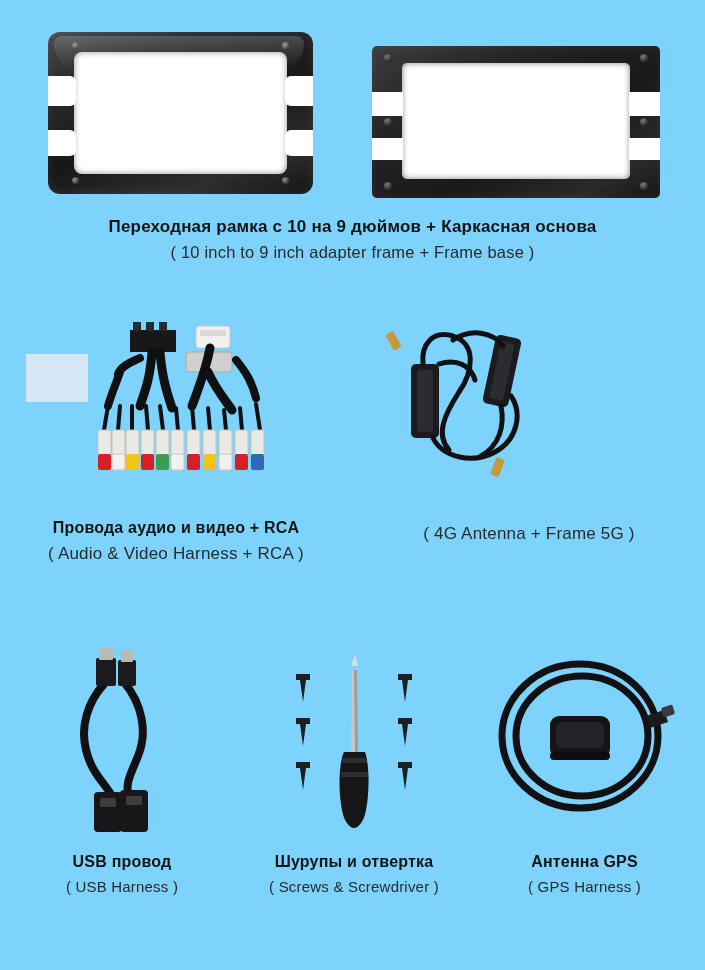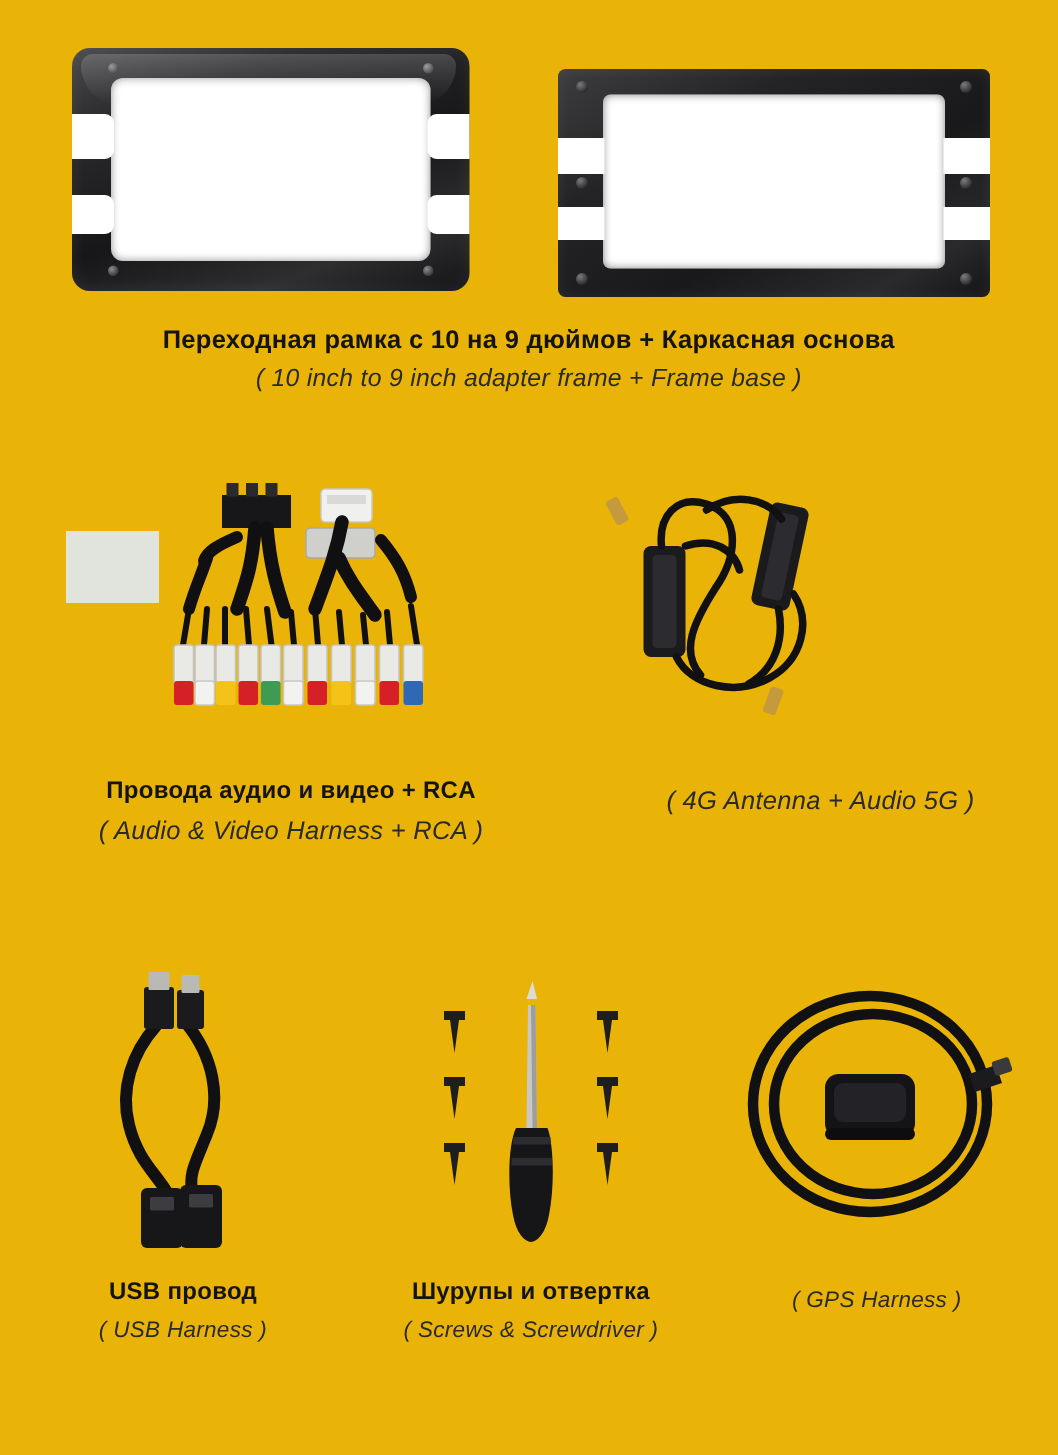--- a/index.html
+++ b/index.html
@@ -8,42 +8,41 @@
     padding: 0;
     width: 705px;
     height: 970px;
     background: #ffffff;
     font-family: "Liberation Sans", sans-serif;
   }
   .page {
     position: relative;
     width: 705px;
     height: 970px;
-    background: #eab308;
+    background: #7dd3fc;
     overflow: hidden;
   }
 
   
   .cap-ru {
     font-size: 17px;
     font-weight: bold;
     color: #141414;
     text-align: center;
     letter-spacing: 0.2px;
     line-height: 1.25;
   }
   .cap-en {
     font-size: 16.5px;
     font-weight: normal;
     color: #2a2a2a;
     text-align: center;
     letter-spacing: 0.2px;
     line-height: 1.3;
     margin-top: 5px;
-    font-style: italic;
   }
 
   
   .sec1 {
     position: absolute;
     top: 0; left: 0;
     width: 705px;
     height: 300px;
   }
   .frames-row {
@@ -144,21 +143,20 @@
   .sec2 {
     position: absolute;
     top: 318px; left: 0;
     width: 705px; height: 290px;
   }
   .col2 {
     position: absolute;
     top: 0;
     width: 352px;
     height: 290px;
-    margin-left: 18px;
   }
   .col2.left  { left: 0; }
   .col2.right { left: 353px; }
   .art2 { position: relative; width: 100%; height: 190px; }
   .caps2 { position: absolute; top: 200px; left: 0; width: 100%; }
   .cap-ru.sm { font-size: 16px; }
   .cap-en.sm { font-size: 17px; }
 
   
   .sec3 {
@@ -314,21 +312,21 @@
             <path d="M86 46 C104 40 118 48 122 62"></path>
           </g>
 
           <g>
             <rect x="36" y="14" width="9" height="18" rx="2" fill="#c49a3c" transform="rotate(-28 40 23)"></rect>
             <rect x="140" y="140" width="9" height="18" rx="2" fill="#c49a3c" transform="rotate(20 144 149)"></rect>
           </g>
         </svg>
       </div>
       <div class="caps2">
-        <div class="cap-en sm">( 4G Antenna + Audio 5G )</div>
+        <div class="cap-en sm">( 4G Antenna + Frame 5G )</div>
       </div>
     </div>
   </div>
 
   <div class="sec3">
 
     <div class="col3 c2">
       <div class="art3">
         <svg width="232" height="205" viewBox="0 0 232 205">
 
@@ -397,18 +395,19 @@
 
           <path d="M174 76 l18 -6 l4 12 l-18 6 Z" fill="#1b1b1e"></path>
           <rect x="190" y="66" width="12" height="10" rx="2" fill="#3a3a3e" transform="rotate(-18 196 71)"></rect>
 
           <rect x="78" y="76" width="60" height="42" rx="9" fill="#141416"></rect>
           <rect x="84" y="82" width="48" height="26" rx="6" fill="#232327"></rect>
           <rect x="78" y="112" width="60" height="8" rx="4" fill="#0d0d0f"></rect>
         </svg>
       </div>
       <div class="caps3">
+        <div class="cap-ru sm2">Антенна GPS</div>
         <div class="cap-en sm2">( GPS Harness )</div>
       </div>
     </div>
 
   </div>
 </div>
 
 </body></html>

